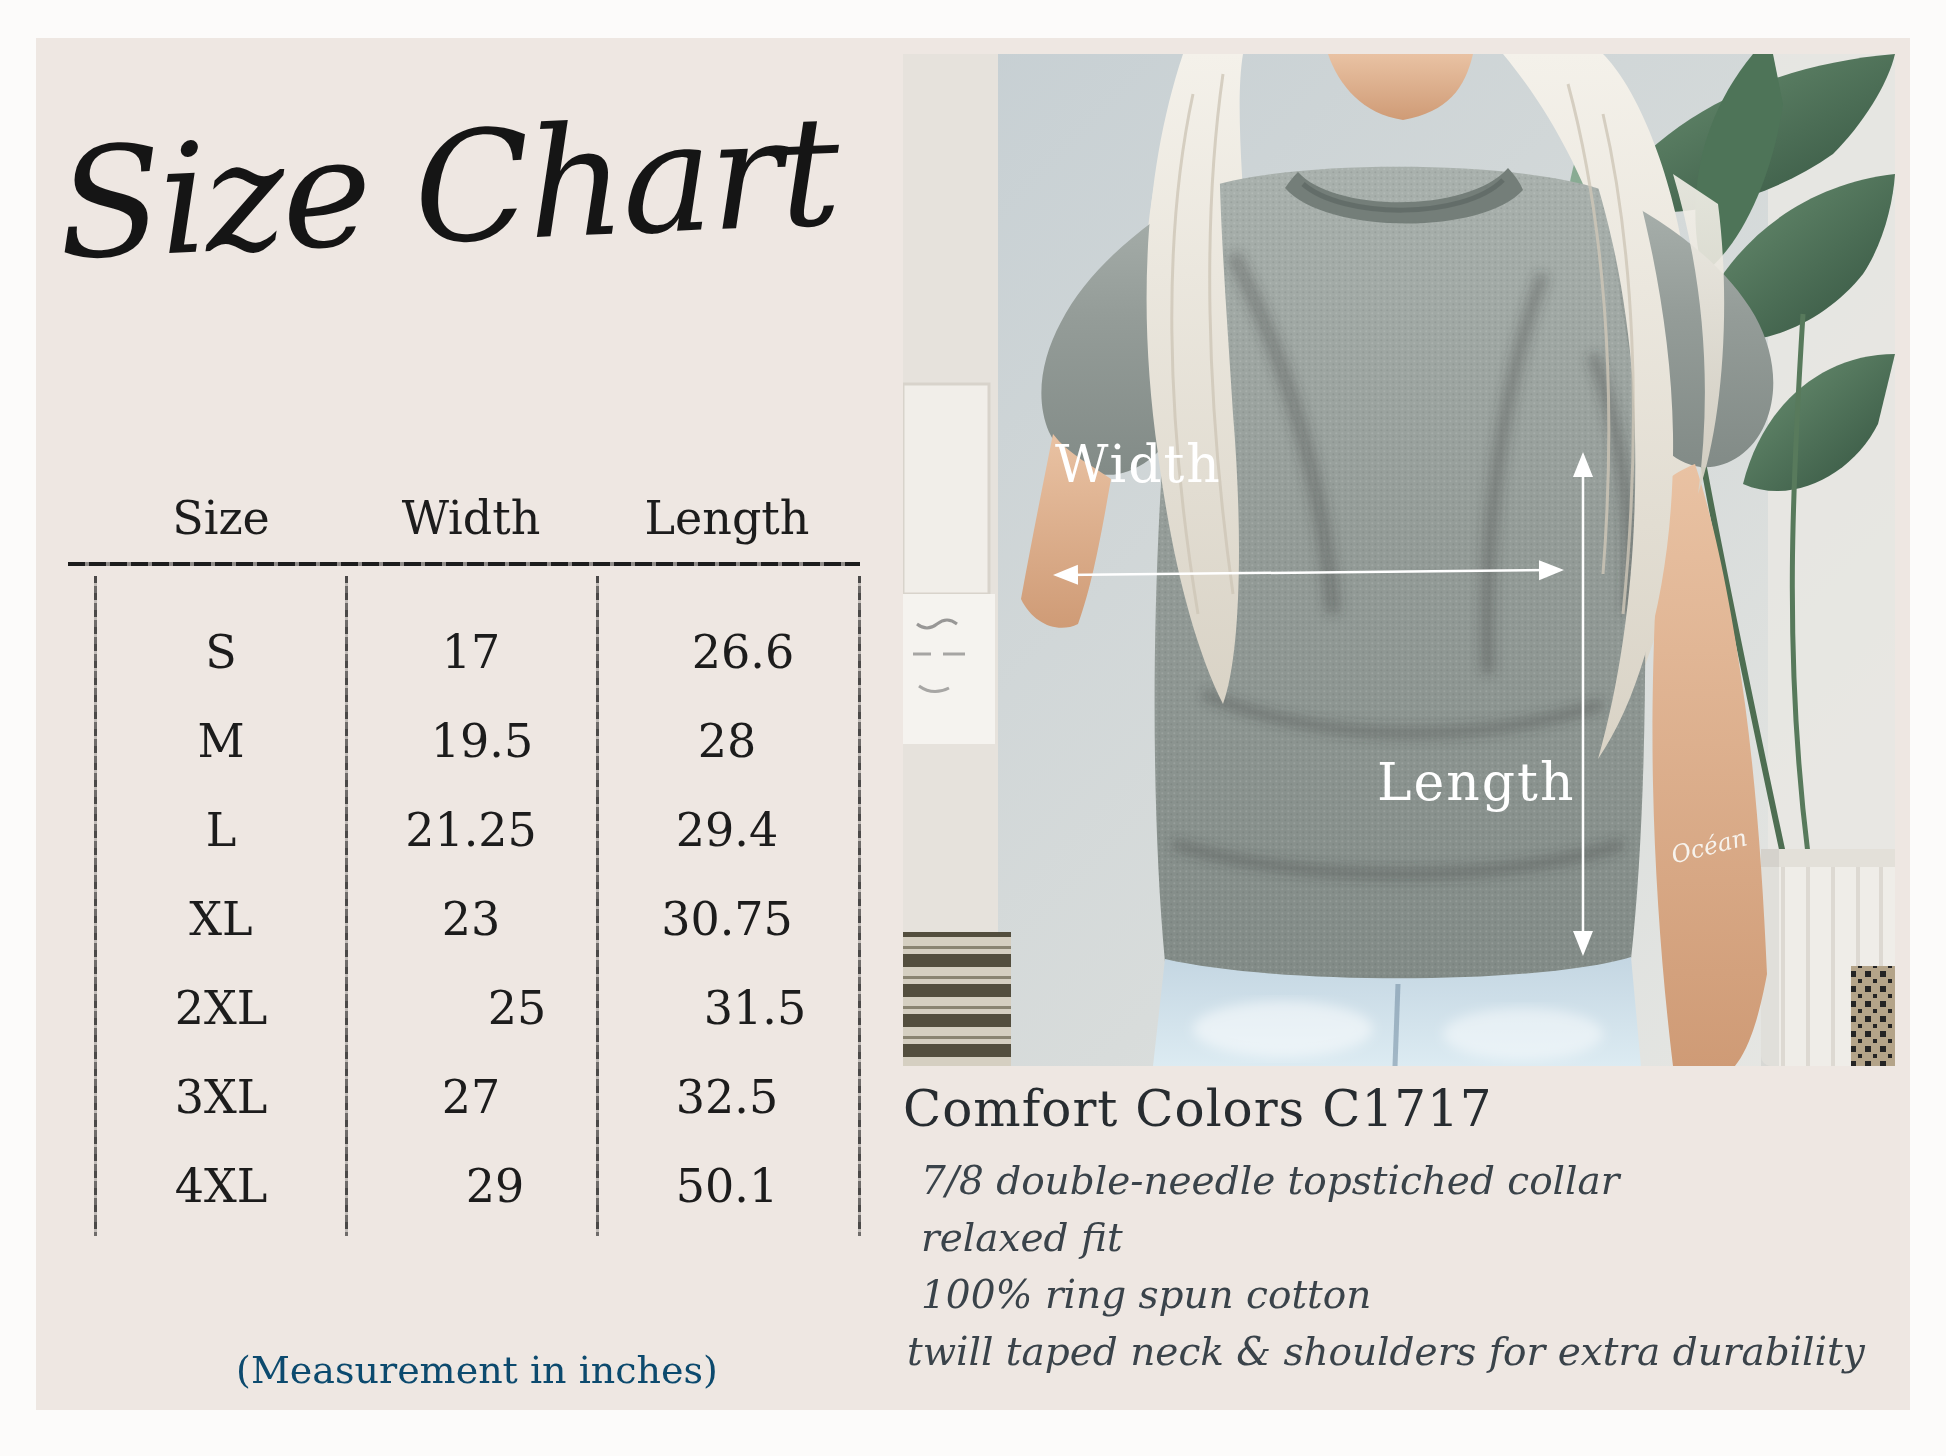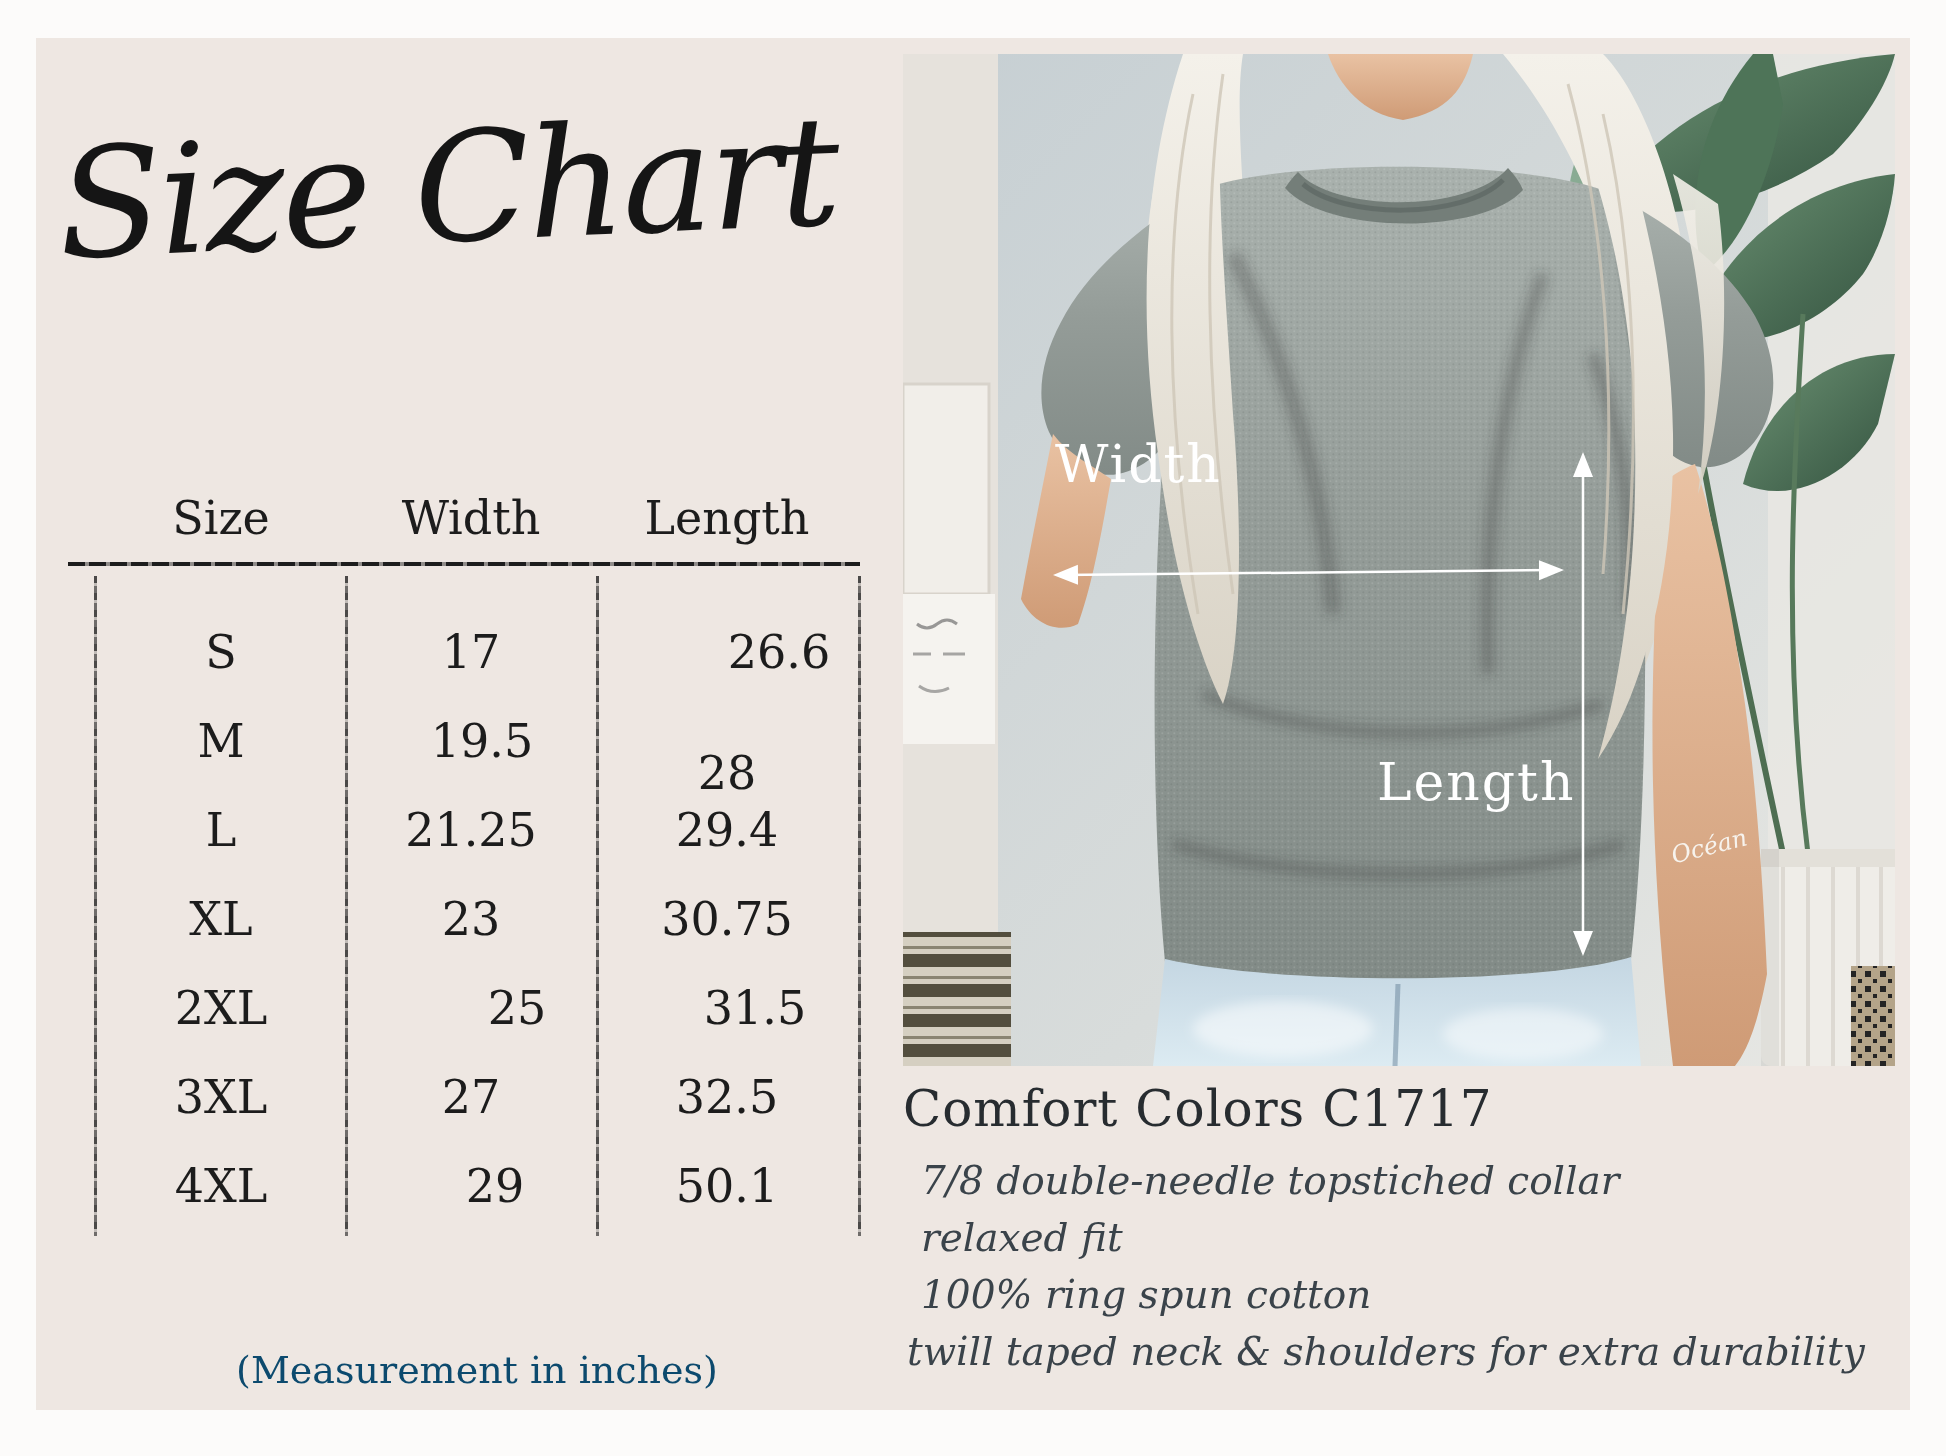--- a/index.html
+++ b/index.html
@@ -46,25 +46,25 @@
     <div class="hdr-cell" style="left:596px;top:486px;width:262px;">Length</div>
 
     <div class="hdr-underline"></div>
     <div class="vline" style="left:94px;"></div>
     <div class="vline" style="left:345px;"></div>
     <div class="vline" style="left:596px;"></div>
     <div class="vline" style="left:858px;"></div>
 
     <div class="row-cell" style="left:96px;top:620px;width:250px;">S</div>
     <div class="row-cell" style="left:346px;top:620px;width:250px;">17</div>
-    <div class="row-cell" style="left:596px;top:620px;width:294px;padding-left:36px;">26.6</div>
+    <div class="row-cell" style="left:596px;top:620px;width:294px;">26.6</div>
 
     <div class="row-cell" style="left:96px;top:709px;width:250px;">M</div>
     <div class="row-cell" style="left:352px;top:709px;width:260px;">19.5</div>
-    <div class="row-cell" style="left:596px;top:709px;width:262px;margin-top:32px;">28</div>
+    <div class="row-cell" style="left:596px;top:709px;width:262px;">28</div>
 
     <div class="row-cell" style="left:96px;top:798px;width:250px;">L</div>
     <div class="row-cell" style="left:346px;top:798px;width:250px;">21.25</div>
     <div class="row-cell" style="left:596px;top:782px;width:262px;margin-top:16px;">29.4</div>
 
     <div class="row-cell" style="left:96px;top:887px;width:250px;">XL</div>
     <div class="row-cell" style="left:346px;top:887px;width:250px;">23</div>
     <div class="row-cell" style="left:596px;top:887px;width:262px;">30.75</div>
 
     <div class="row-cell" style="left:96px;top:976px;width:250px;">2XL</div>

